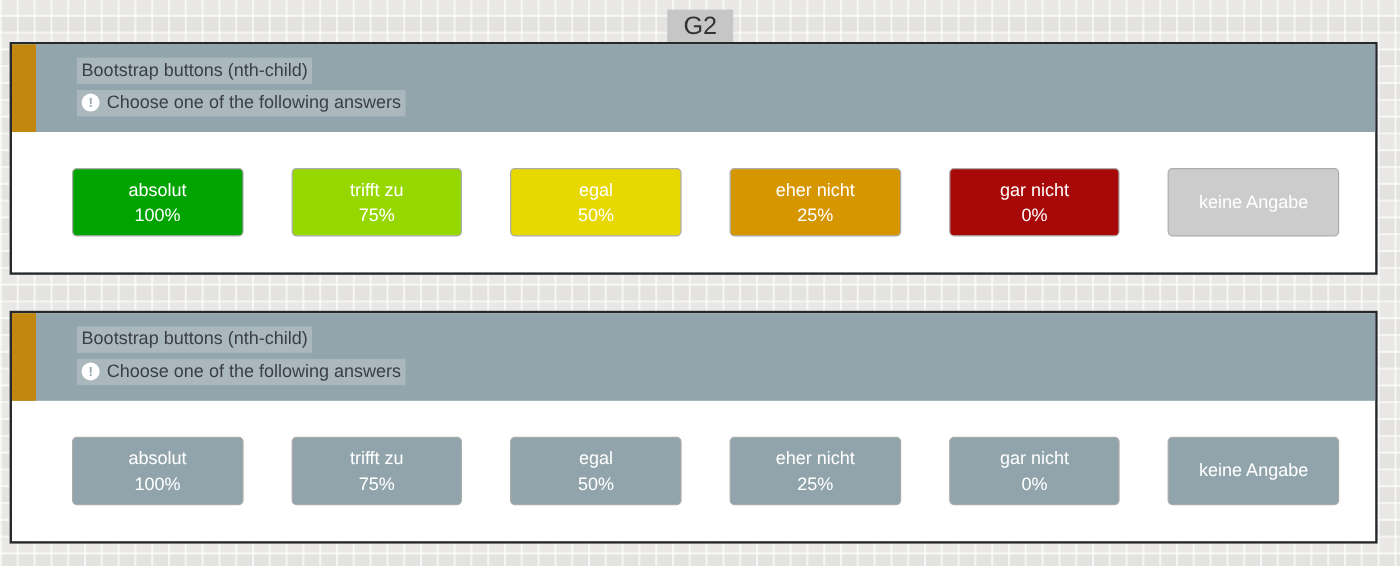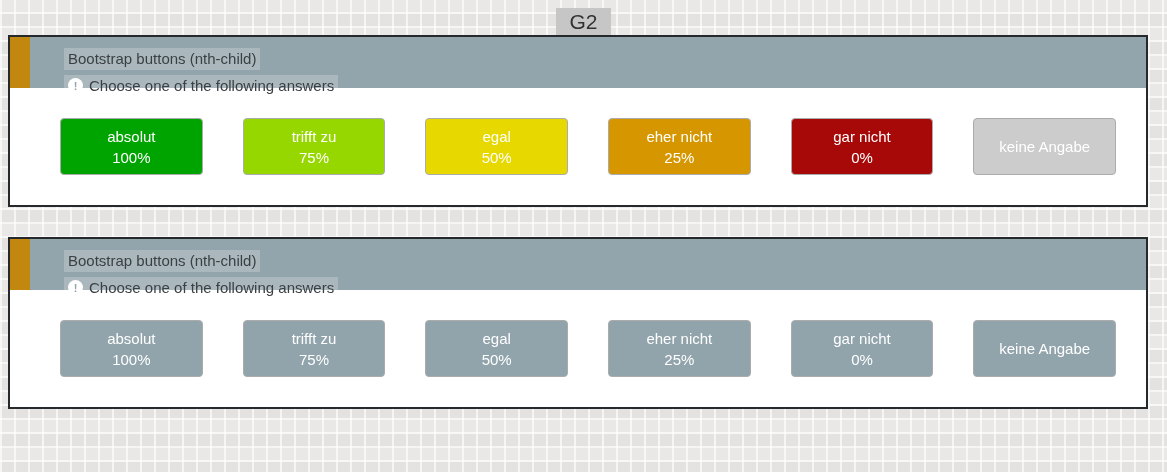--- a/index.html
+++ b/index.html
@@ -24,21 +24,21 @@
     padding: 1px 13px;
   }
   .content { width: 1140px; margin-left: 8px; }
   .question-panel {
     background: #ffffff;
     border: 2px solid #26292b;
   }
   .question-panel + .question-panel { margin-top: 30px; }
   .q-header {
     display: flex;
-    height: 51px;
+    height: 73px;
     background: #92a4ac;
   }
   .q-stripe { width: 20px; flex: 0 0 20px; background: #c2870e; }
   .q-header-content { padding: 13px 0 0 34px; }
   .q-title { margin-bottom: 8px; font-size: 15px; color: #3a3f44; }
   .q-title > span, .q-help > span.hl {
     background: rgba(255,255,255,0.22);
     padding: 2px 4px 3px 4px;
   }
   .q-help { font-size: 15px; color: #3a3f44; }

